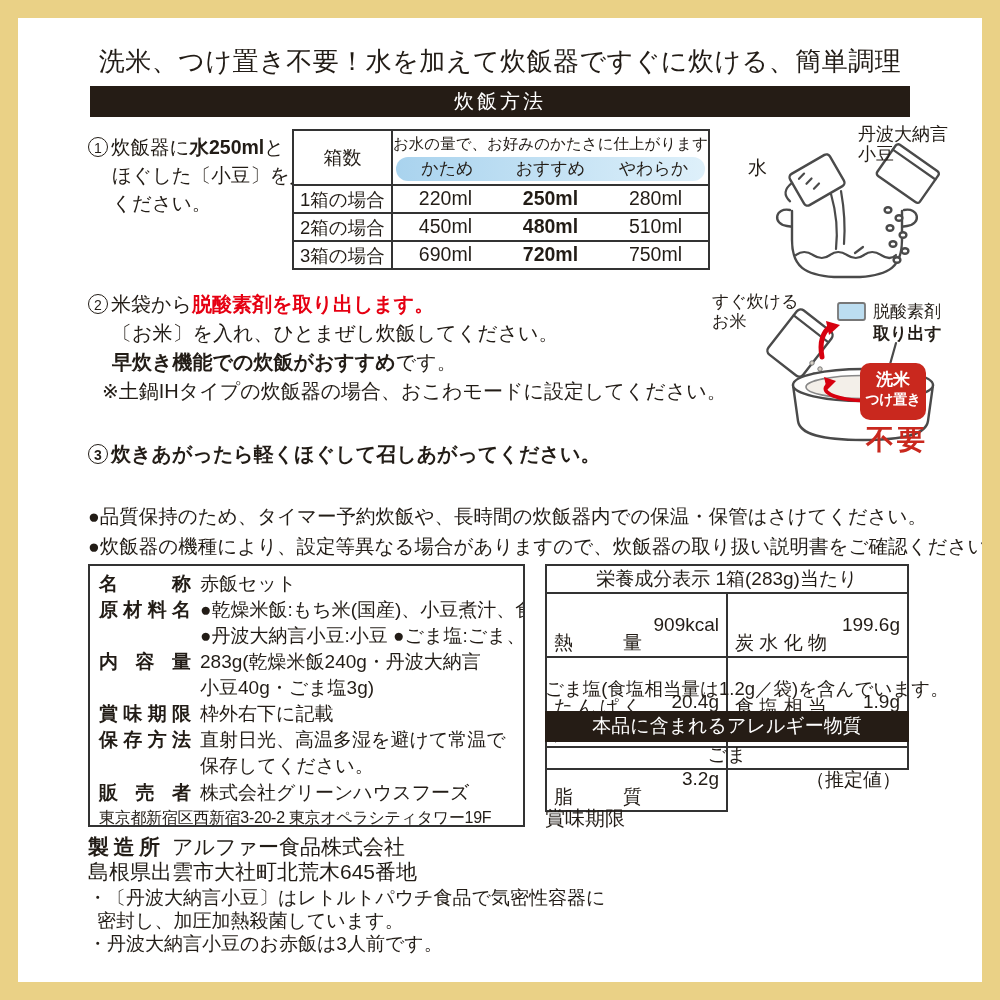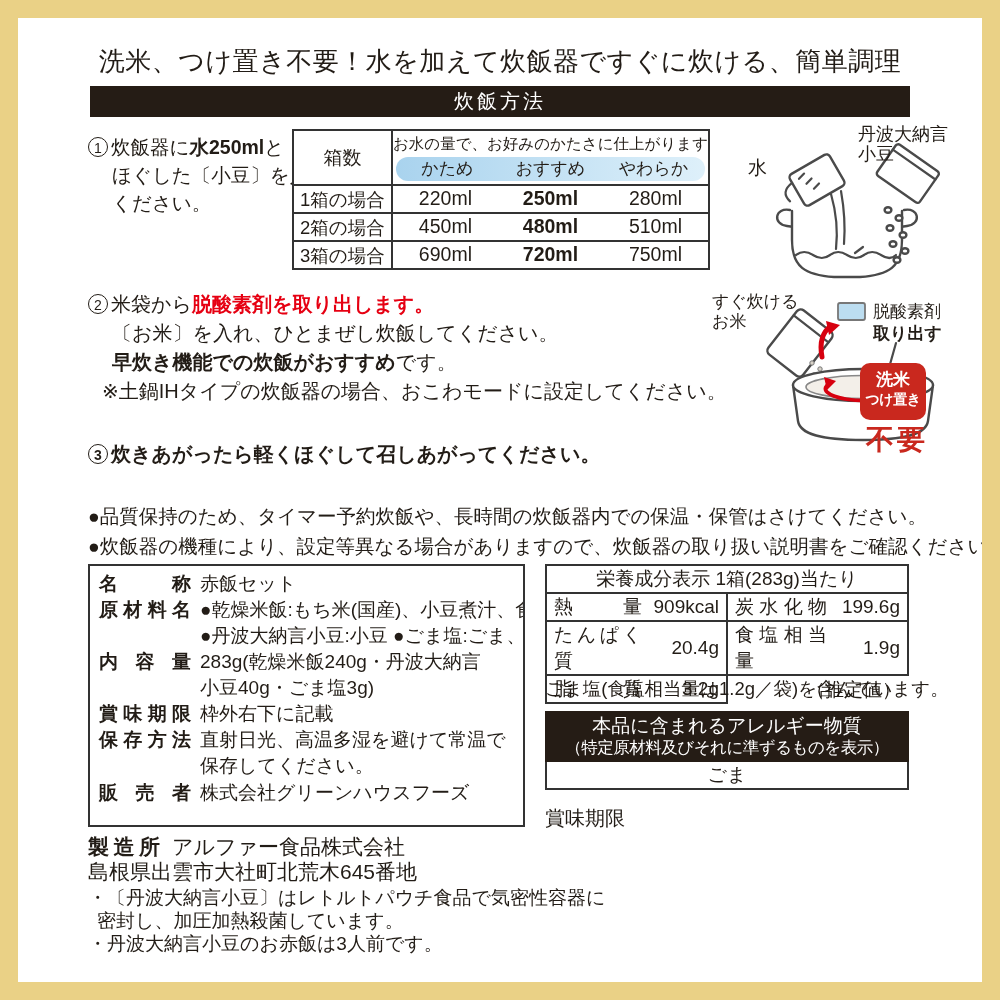--- a/index.html
+++ b/index.html
@@ -56,21 +56,21 @@
   .irow{display:flex;font-size:19px;line-height:26px;}
   .ilabel{width:92px;font-weight:bold;flex:none;text-align:justify;text-align-last:justify;}
   .ival{padding-left:9px;white-space:nowrap;}
   .iaddr{font-size:16px;line-height:22px;white-space:nowrap;letter-spacing:-.3px;}
 
   
   .ntable{left:545px;top:564px;width:364px;border-collapse:collapse;table-layout:fixed;}
   .ntable td,.ntable th{border:2px solid #333;padding:0 7px;height:27px;font-size:19px;font-weight:normal;box-sizing:border-box;}
   .ntable th{text-align:center;font-size:19px;height:28px;white-space:nowrap;}
   .ncell{display:flex;align-items:center;}
-  .nlabel{display:inline-block;text-align:justify;text-align-last:justify;}
+  .nlabel{display:inline-block;text-align:justify;text-align-last:justify;margin-top:36px;}
   .nl-l{width:88px;} .nl-r{width:92px;}
   .nval{margin-left:auto;}
   .ntable td.freecell{border:none;text-align:right;}
   .nnote{left:545px;top:676px;font-size:18.5px;white-space:nowrap;}
 
   
   .allergy{left:545px;top:711px;width:364px;box-sizing:border-box;}
   .ahead{background:#251C15;color:#fff;text-align:center;padding:4px 0 5px 0;}
   .ahead .h1{font-size:19px;line-height:22px;}
   .ahead .h2{font-size:16.5px;line-height:20px;letter-spacing:-.5px;}
@@ -264,20 +264,21 @@
       <span class="ilabel">保存方法</span>
       <span class="ival">
         <div>直射日光、高温多湿を避けて常温で</div>
         <div>保存してください。</div>
       </span>
     </div>
     <div class="irow" style="line-height:28px;">
       <span class="ilabel">販売者</span>
       <span class="ival">株式会社グリーンハウスフーズ</span>
     </div>
+    <div class="iaddr">東京都新宿区西新宿3-20-2 東京オペラシティタワー19F</div>
   </div>
 
   <table class="abs ntable">
     <tbody>
         <tr>
       <th colspan="2">栄養成分表示 1箱(283g)当たり</th>
     </tr>
     <tr>
       <td>
             <div class="ncell">
@@ -315,21 +316,20 @@
           </td>
       <td class="freecell">（推定値）</td>
     </tr>
   </tbody>
     </table>
   <div class="abs nnote">ごま塩(食塩相当量は1.2g／袋)を含んでいます。</div>
 
   <div class="abs allergy">
     <div class="ahead">
       <div class="h1">本品に含まれるアレルギー物質</div>
-      <div class="h2">（特定原材料及びそれに準ずるものを表示）</div>
     </div>
     <div class="aval">ごま</div>
   </div>
 
   <div class="abs expiry-note">賞味期限</div>
 
   <div class="abs maker">
     <div>
       <span class="mlabel">製造所</span><span class="mname">アルファー食品株式会社</span>
     </div>

